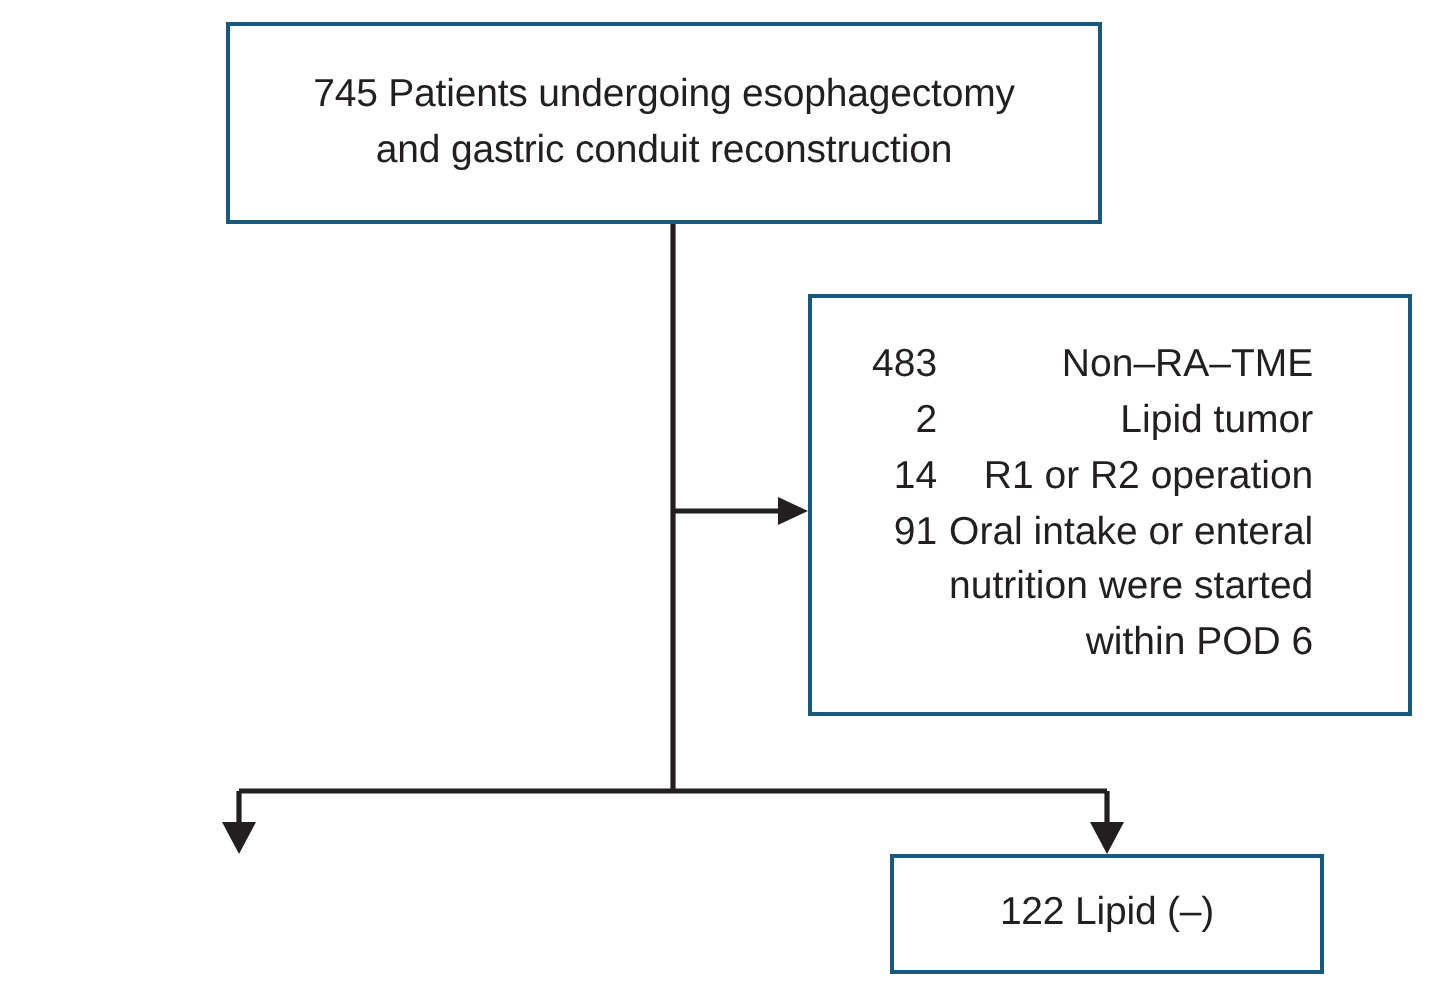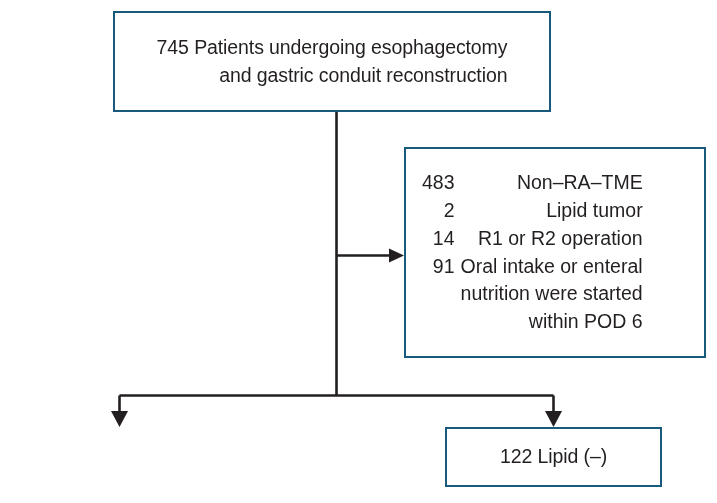--- a/index.html
+++ b/index.html
@@ -21,21 +21,21 @@
     position: absolute;
     box-sizing: border-box;
     border: 2.5px solid #185A7D;
     background: #ffffff;
     color: #231f20;
     display: flex;
     align-items: center;
     justify-content: center;
   }
   .node-text {
-    text-align: right;
+    text-align: center;
     line-height: 1.42;
     white-space: pre-line;
     font-size: 19.5px;
     letter-spacing: -0.1px;
   }
 
   
   #node-enrolled {
     left: 113px;
     top: 11px;
@@ -44,21 +44,21 @@
   }
 
   
   #node-excluded {
     left: 404px;
     top: 147px;
     width: 302px;
     height: 211px;
     align-items: center;
     justify-content: flex-start;
-    padding-left: 16px;
+    padding-left: 30px;
   }
   .exclusion-list {
     display: table;
     border-collapse: collapse;
     font-size: 19.5px;
     line-height: 1.43;
     color: #231f20;
   }
   .exclusion-row {
     display: table-row;

